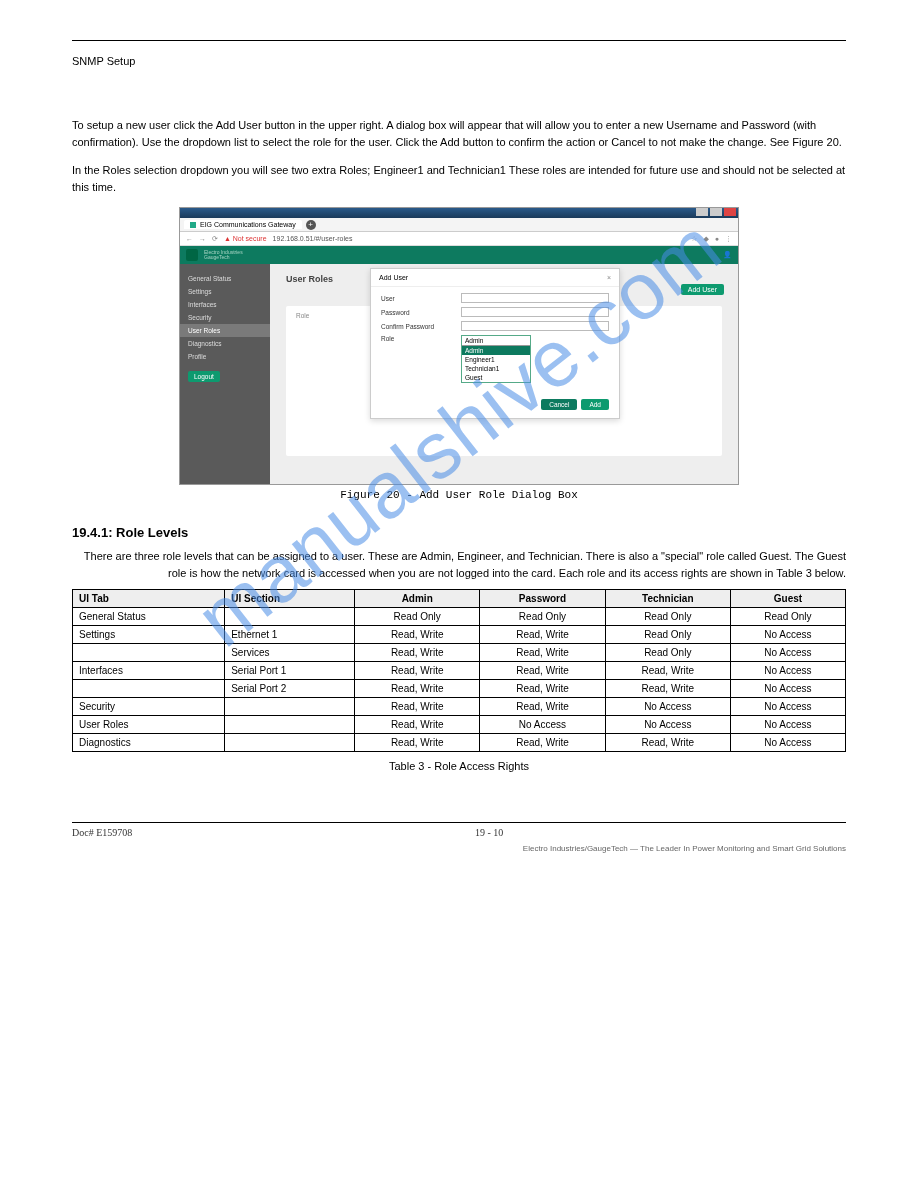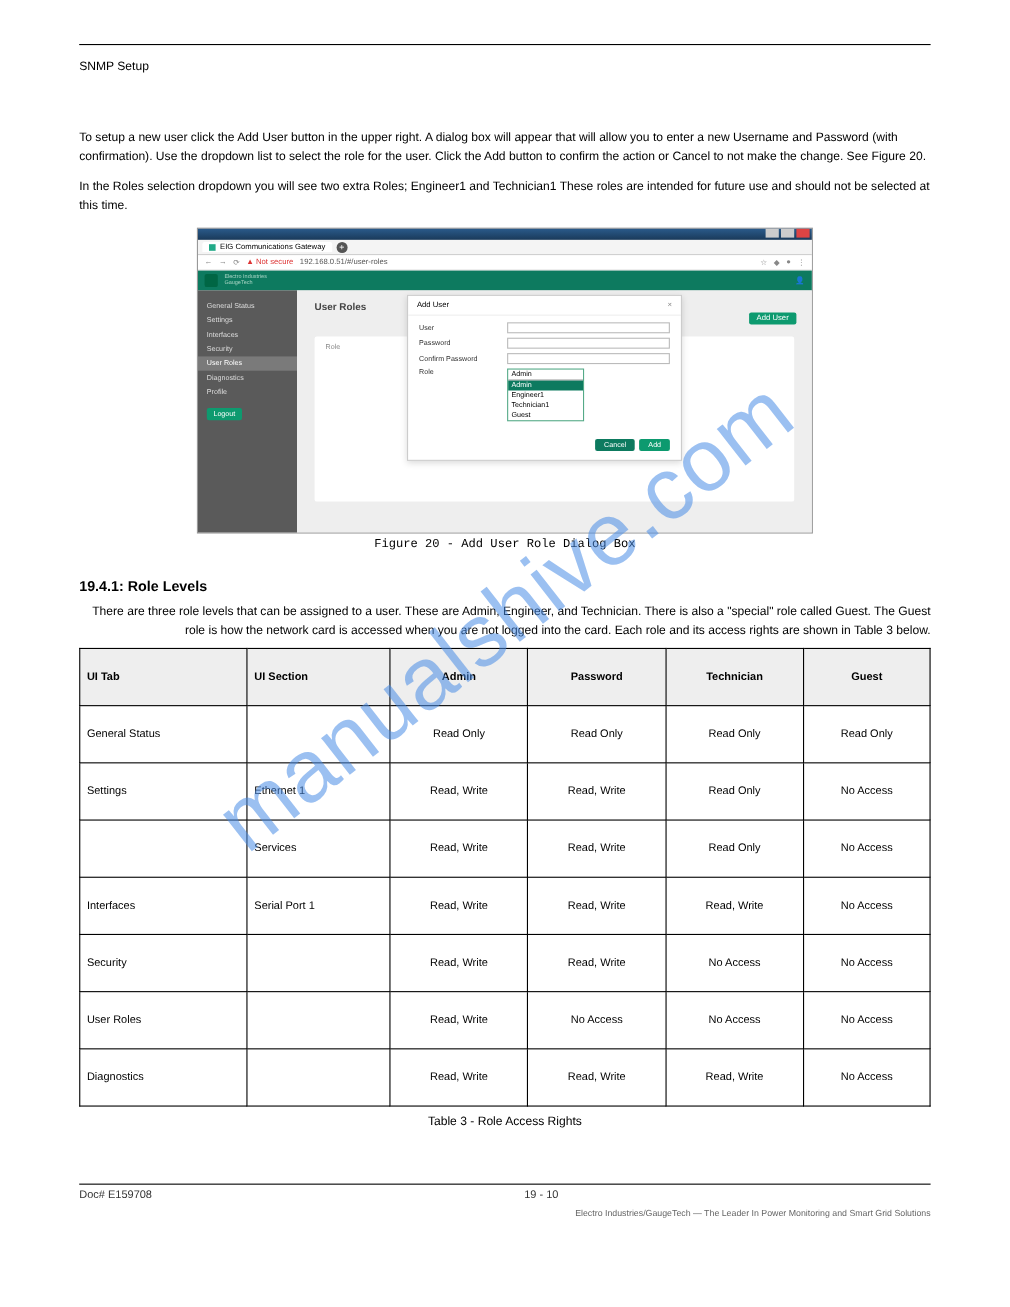--- a/index.html
+++ b/index.html
@@ -76,27 +76,27 @@
   .role-list div.sel{ background:#0d7a5f; color:#fff;}
   .modal-foot{ display:flex; justify-content:flex-end; gap:4px; padding:6px 10px 8px;}
   .mbtn{ padding:2px 8px; border-radius:2px; font-size:6.5px;}
   .mbtn.cancel{ background:#0d7a5f; color:#fff;}
   .mbtn.add{ background:#0d9a6f; color:#fff;}
 
   h3.sechead{ font-size:13px; margin: 20px 0 8px; }
   .section-desc{ font-size:11px; line-height:1.5; margin-bottom:8px;text-align:right;}
 
   table.rights { border-collapse: collapse; width: 100%; font-size: 10px; }
-  table.rights th, table.rights td { border:1px solid #000; padding:20px 6px; text-align:left; vertical-align:top; }
+  table.rights th, table.rights td { border:1px solid #000; padding:3px 6px; text-align:left; vertical-align:top; }
   table.rights th { background:#eee; font-weight:bold; }
   table.rights td.c, table.rights th.c { text-align:center; }
   .table-cap{ text-align:center; font-size:11px; margin:8px 0 40px;}
 
   .footrule{ border:none; border-top:1px solid #000; margin-top:50px; margin-bottom:4px;}
-  .footer-row{ display:flex; justify-content:center; font-size:10px; color:#333;}
+  .footer-row{ display:flex; justify-content:center; font-size:10px; color:#333;font-family:Liberation Serif, serif;}
   .footer-row .mid{ text-align:center; flex:1;}
   .footnote{ font-size:8px; color:#666; margin-top:6px;text-align:right;}
 </style>
 </head>
 <body>
 
 <div class="watermark">manualshive.com</div>
 
 <hr class="topline">
 <div class="header-row">
@@ -241,20 +241,28 @@
       </tr>
       <tr>
         <td>Interfaces</td>
         <td>Serial Port 1</td>
         <td class="c">Read, Write</td>
         <td class="c">Read, Write</td>
         <td class="c">Read, Write</td>
         <td class="c">No Access</td>
       </tr>
       <tr>
+        <td></td>
+        <td>Serial Port 2</td>
+        <td class="c">Read, Write</td>
+        <td class="c">Read, Write</td>
+        <td class="c">Read, Write</td>
+        <td class="c">No Access</td>
+      </tr>
+      <tr>
         <td>Security</td>
         <td></td>
         <td class="c">Read, Write</td>
         <td class="c">Read, Write</td>
         <td class="c">No Access</td>
         <td class="c">No Access</td>
       </tr>
       <tr>
         <td>User Roles</td>
         <td></td>

